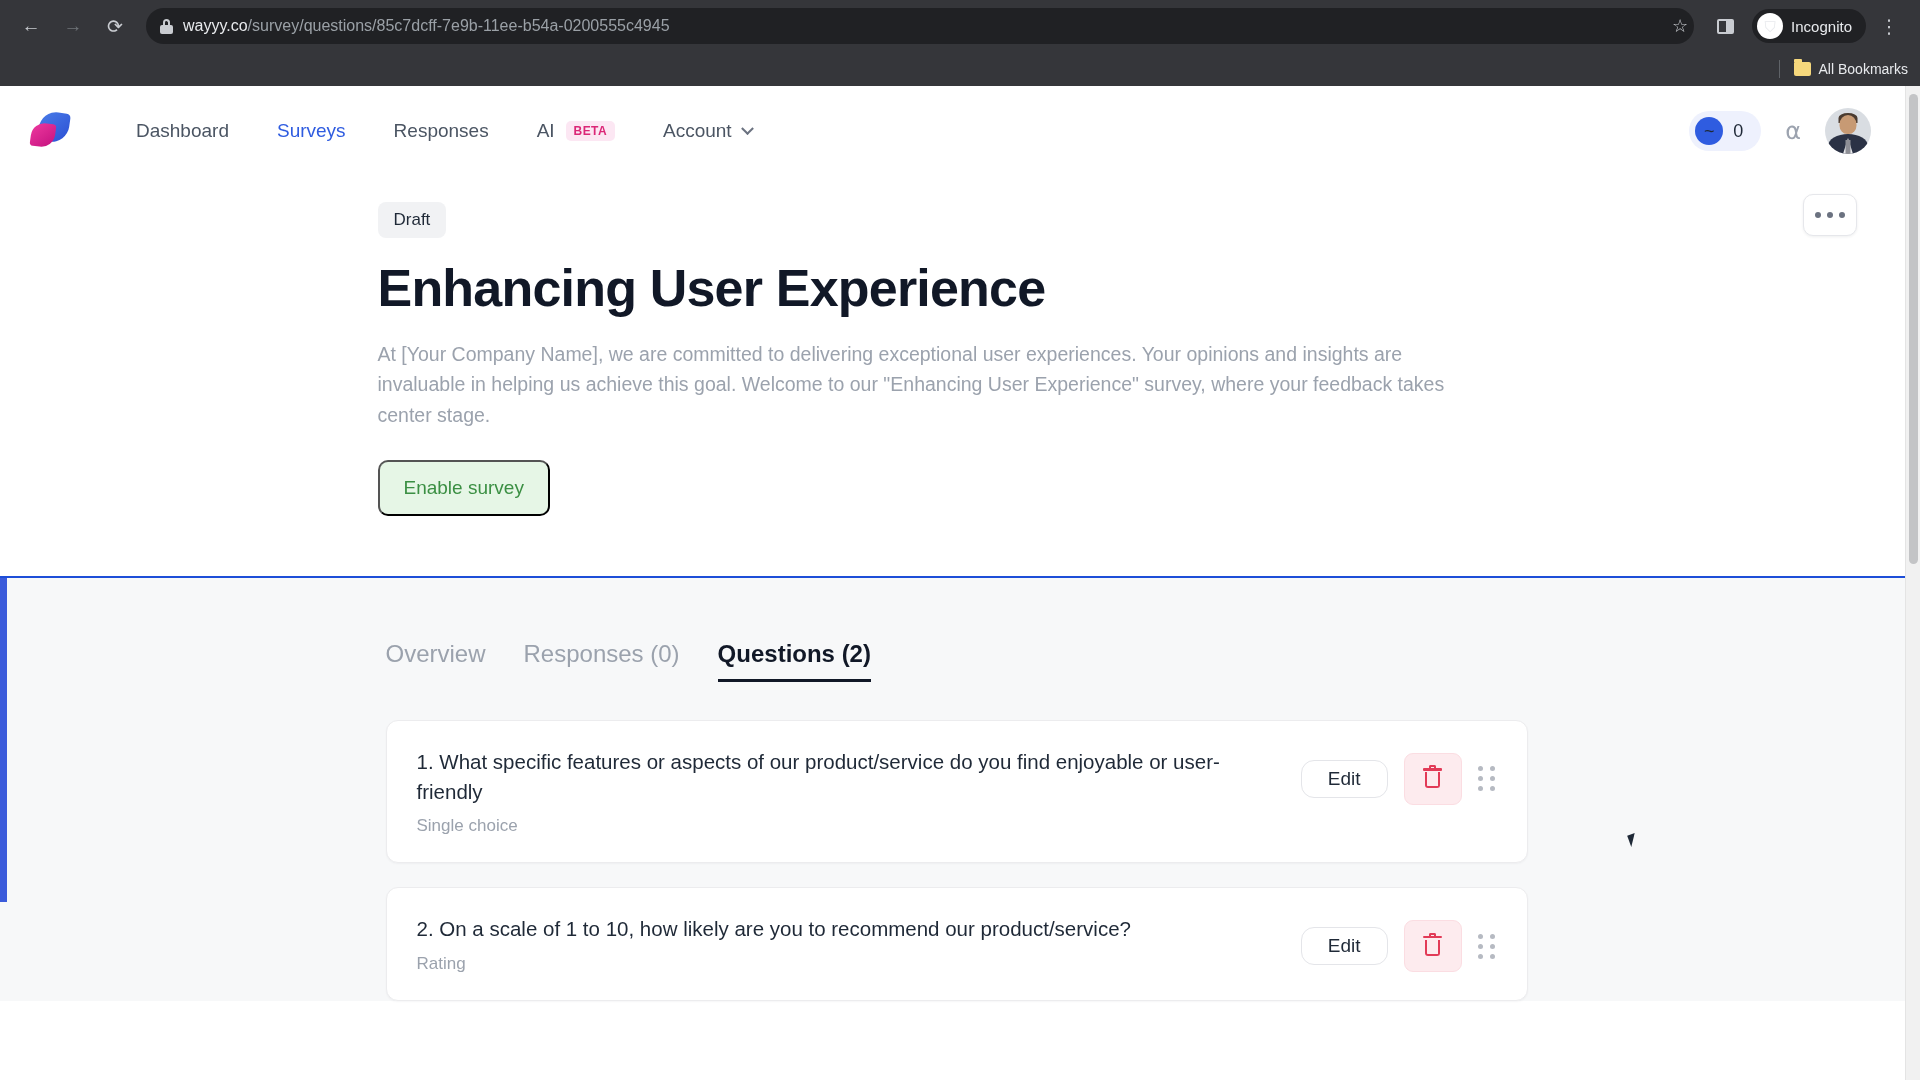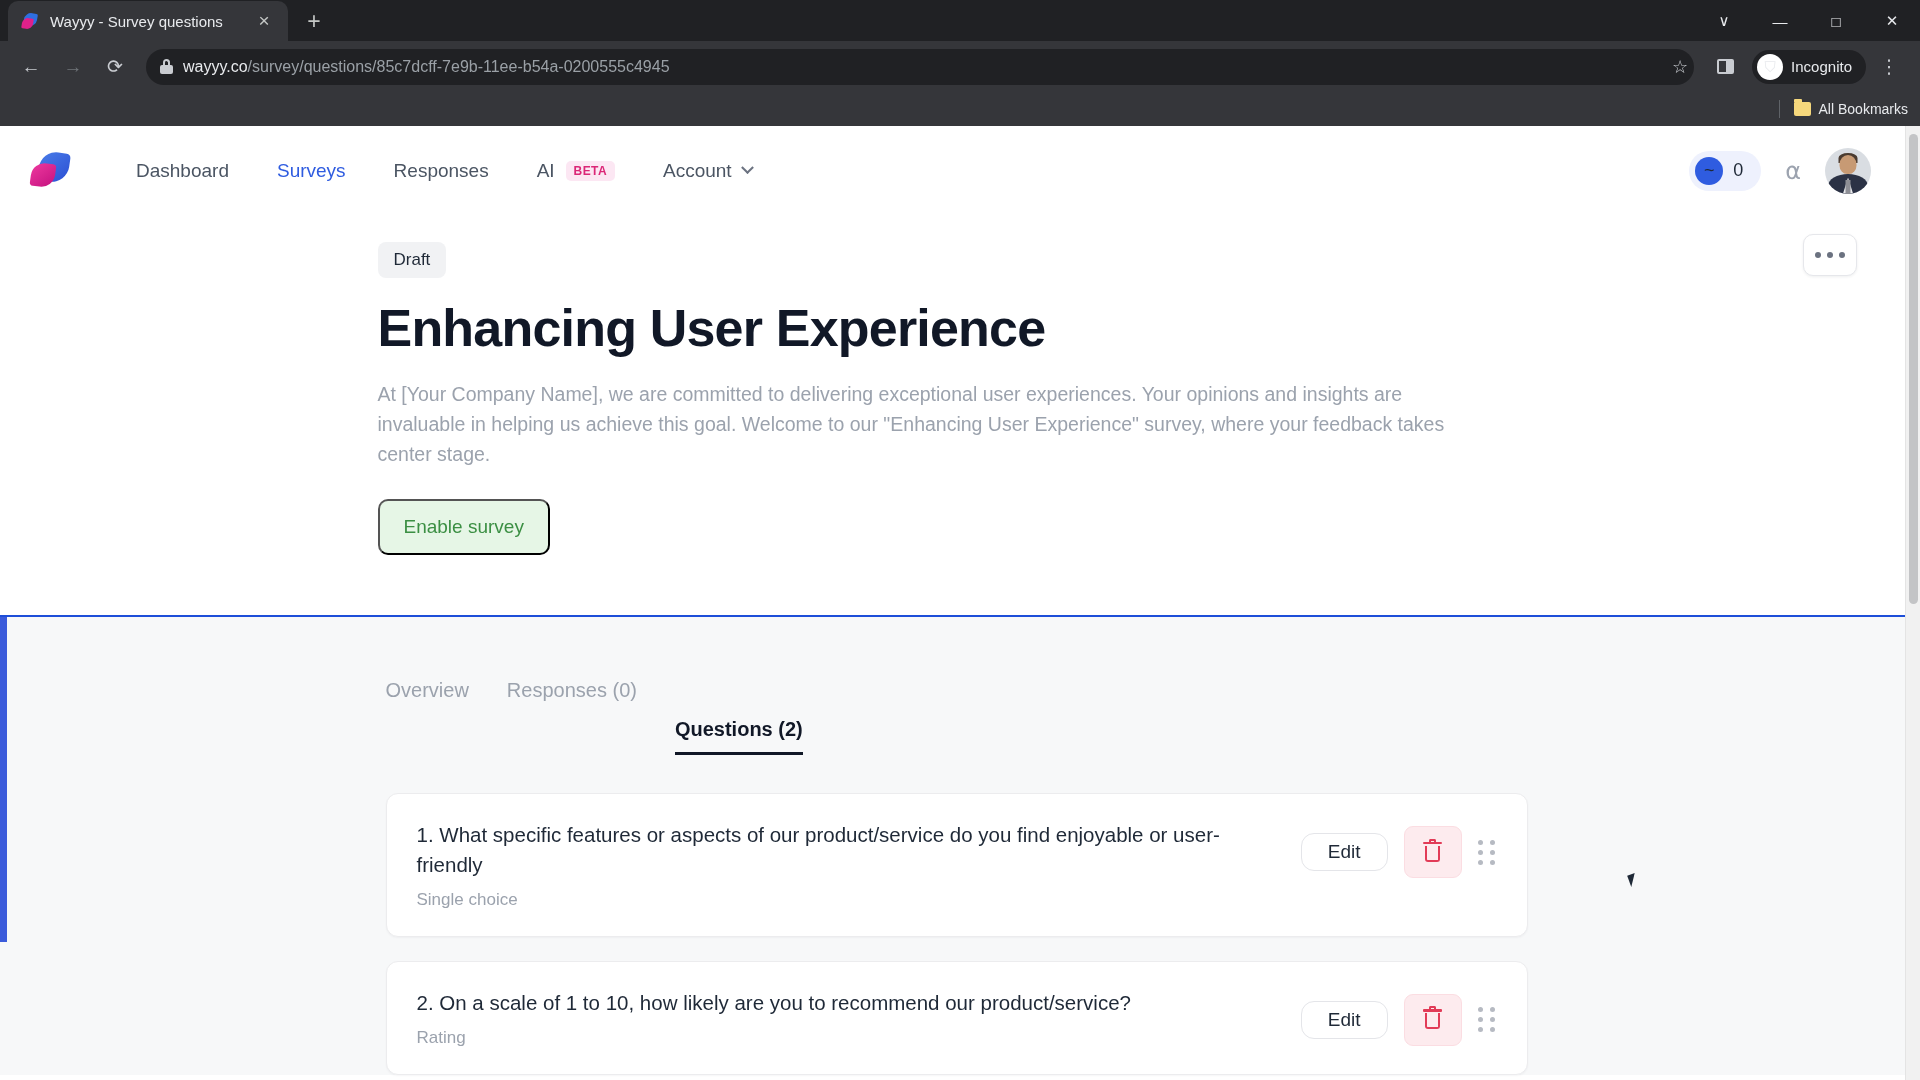--- a/index.html
+++ b/index.html
@@ -208,22 +208,22 @@
     font-size: 19.5px; line-height: 1.55; color: #9ba2ad; max-width: 1105px;
     margin-bottom: 30px;
   }
   .btn-enable {
     display: inline-block; background: #e6f6e6; color: #3b8f43; font-size: 19px;
     padding: 15px 24px; border-radius: 10px;
   }
 
   .section { background: #f7f8f9; padding: 62px 0 0 0; min-height: 400px; }
   .tabs { display: flex; gap: 38px; padding-bottom: 16px; }
-  .tab-item { font-size: 20px; color: #9ba2ad; position: relative; padding-bottom: 14px; }
-  .tab-item.active { color: #111827; font-weight: 700; margin-top: 39px; }
+  .tab-item { font-size: 24px; color: #9ba2ad; position: relative; padding-bottom: 14px; }
+  .tab-item.active { color: #111827; font-weight: 700; }
   .tab-item.active::after {
     content: ""; position: absolute; left: 0; right: 0; bottom: 0;
     height: 3px; background: #111827;
   }
   .q-list { margin-top: 22px; }
   .q-card {
     background: #fff; border: 1px solid #ececee; border-radius: 12px;
     padding: 26px 30px; display: flex; align-items: flex-start; gap: 30px;
     margin-bottom: 24px; box-shadow: 0 1px 2px rgba(16,24,40,.04);
   }
@@ -268,37 +268,20 @@
   .scroll-thumb {
     position: absolute; top: 8px; left: 3px; width: 9px; height: 470px;
     background: #c3c4c6; border-radius: 5px;
   }
 </style>
 </head>
 <body>
 
 <div class="browser">
 
-  <div class="tabstrip">
-    <div class="tab">
-      <span class="tab-favicon">
-        <span class="d1"></span>
-          <span class="d2"></span>
-      </span>
-      <span class="tab-title">Wayyy - Survey questions</span>
-      <span class="tab-close">×</span>
-    </div>
-    <div class="new-tab">+</div>
-    <div class="winctl">
-      <div>∨</div>
-      <div>—</div>
-      <div>□</div>
-      <div>✕</div>
-    </div>
-  </div>
 
   <div class="toolbar">
     <div class="tb-icon">←</div>
     <div class="tb-icon dim">→</div>
     <div class="tb-icon">⟳</div>
     <div class="omnibox">
       <span class="lock">
         <span class="shackle"></span>
           <span class="body"></span>
       </span>

